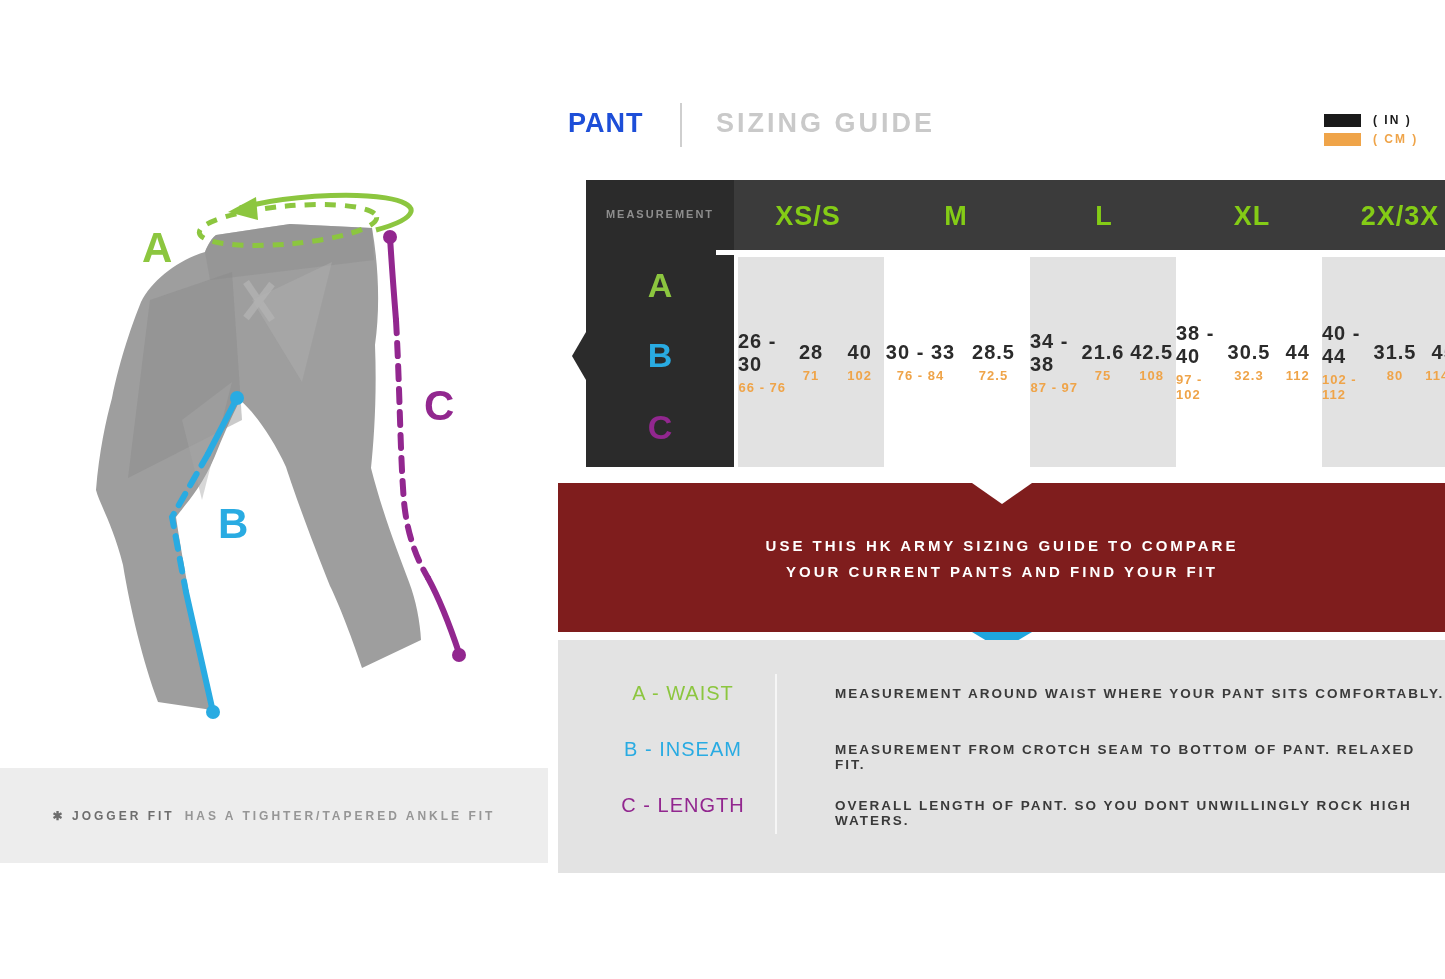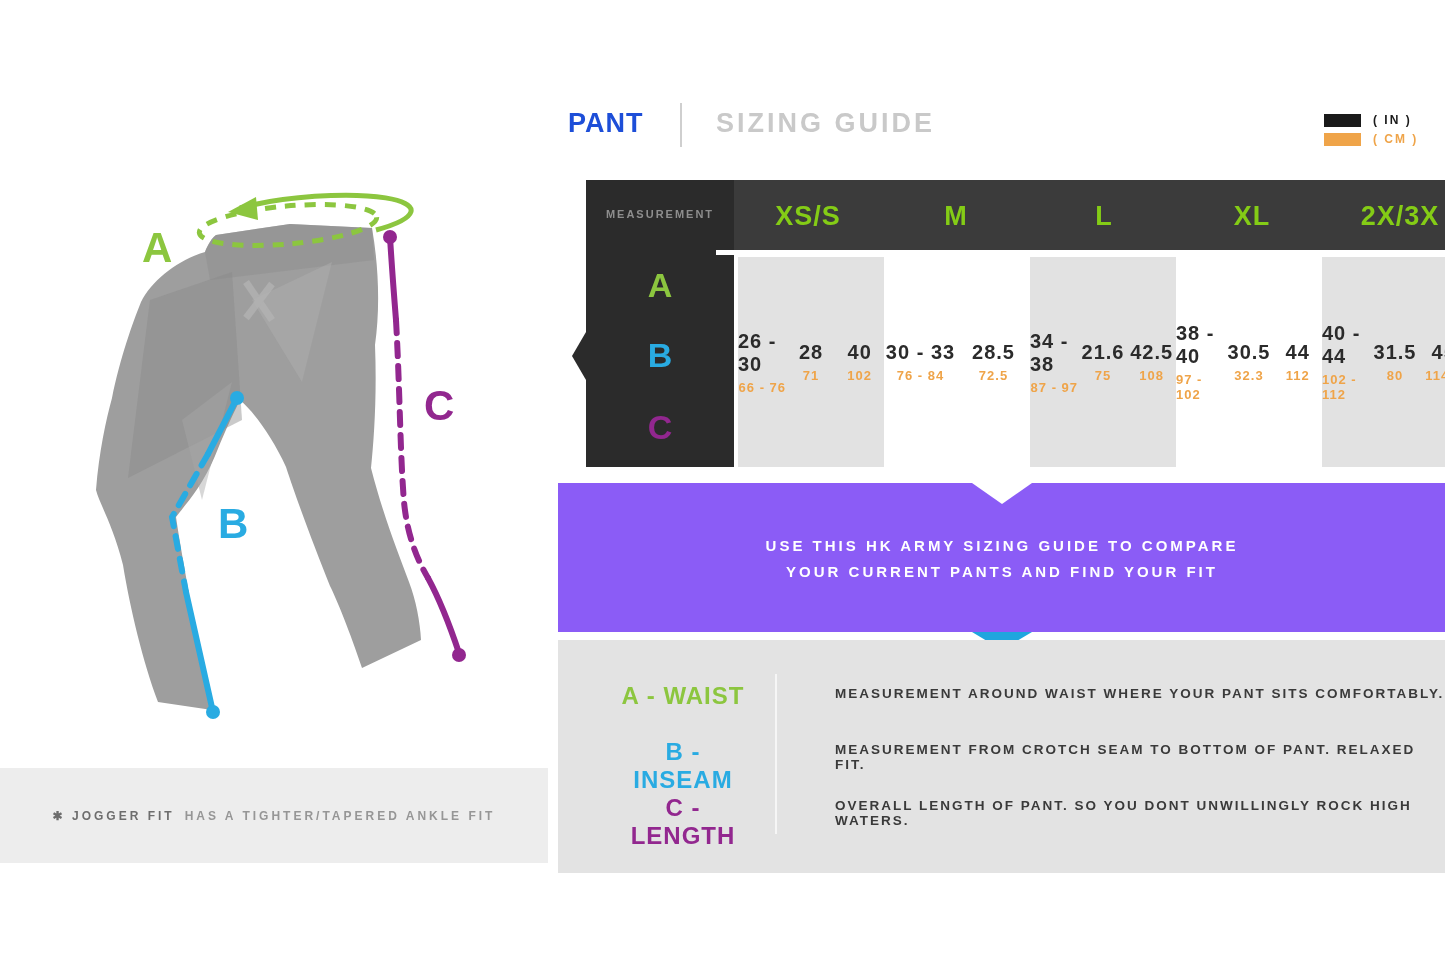--- a/index.html
+++ b/index.html
@@ -37,34 +37,34 @@
     color:#84cc16;font-size:27px;font-weight:bold;letter-spacing:1px;}
   .head-underline{position:absolute;left:130px;top:70px;right:0;height:5px;background:#ffffff;}
   .tbody{position:absolute;left:152px;top:77px;right:6px;height:210px;display:flex;}
   .tcol{flex:1;display:flex;flex-direction:row;}
   .tcol.shade{background:#e2e2e2;}
   .tcell{flex:1;display:flex;flex-direction:column;align-items:center;justify-content:center;}
   .val-in{font-size:20px;font-weight:bold;color:#2b2b2b;letter-spacing:1px;}
   .val-cm{font-size:13px;font-weight:bold;color:#efa449;letter-spacing:1px;margin-top:4px;}
 
   
-  .banner{position:absolute;left:558px;top:483px;width:888px;height:149px;background:#8b5cf6;}
+  .banner{position:absolute;left:558px;top:483px;width:888px;height:149px;background:#7f1d1d;}
   .banner-notch{position:absolute;left:50%;top:0;margin-left:-30px;width:0;height:0;
     border-left:30px solid transparent;border-right:30px solid transparent;border-top:21px solid #ffffff;}
   .banner-arrow{position:absolute;left:50%;bottom:-18px;margin-left:-30px;width:0;height:0;
     border-left:30px solid transparent;border-right:30px solid transparent;border-top:18px solid #1fa6de;}
   .banner-text{position:absolute;left:0;right:0;top:50px;text-align:center;color:#ffffff;
     font-size:15px;font-weight:bold;letter-spacing:3px;line-height:26px;}
 
   
   .defs{position:absolute;left:558px;top:640px;width:888px;height:233px;background:#e3e3e3;}
   .defs-divider{position:absolute;left:217px;top:34px;width:2px;height:160px;background:#f6f6f6;}
   .def-row{position:absolute;left:0;right:0;height:24px;}
   .def-row.r0{top:42px;}  .def-row.r1{top:98px;}  .def-row.r2{top:154px;}
-  .def-label{position:absolute;left:55px;width:140px;text-align:center;font-size:24px;font-weight:bold;letter-spacing:1px;}
+  .def-label{position:absolute;left:55px;width:140px;text-align:center;font-size:20px;font-weight:normal;letter-spacing:1px;}
   .def-label.green{color:#8cc63f;} .def-label.blue{color:#29abe2;} .def-label.purple{color:#92278f;}
   .def-desc{position:absolute;left:257px;top:4px;font-size:13.5px;font-weight:bold;color:#3a3a3a;letter-spacing:2px;margin-left:20px;}
 
   
   .note{position:absolute;left:0;top:768px;width:548px;height:95px;background:#ededed;
     display:flex;align-items:center;justify-content:center;font-size:12px;font-weight:bold;letter-spacing:3px;}
   .note .dark{color:#6d6d6d;}
   .note .light{color:#969696;margin-left:10px;}
 
   

